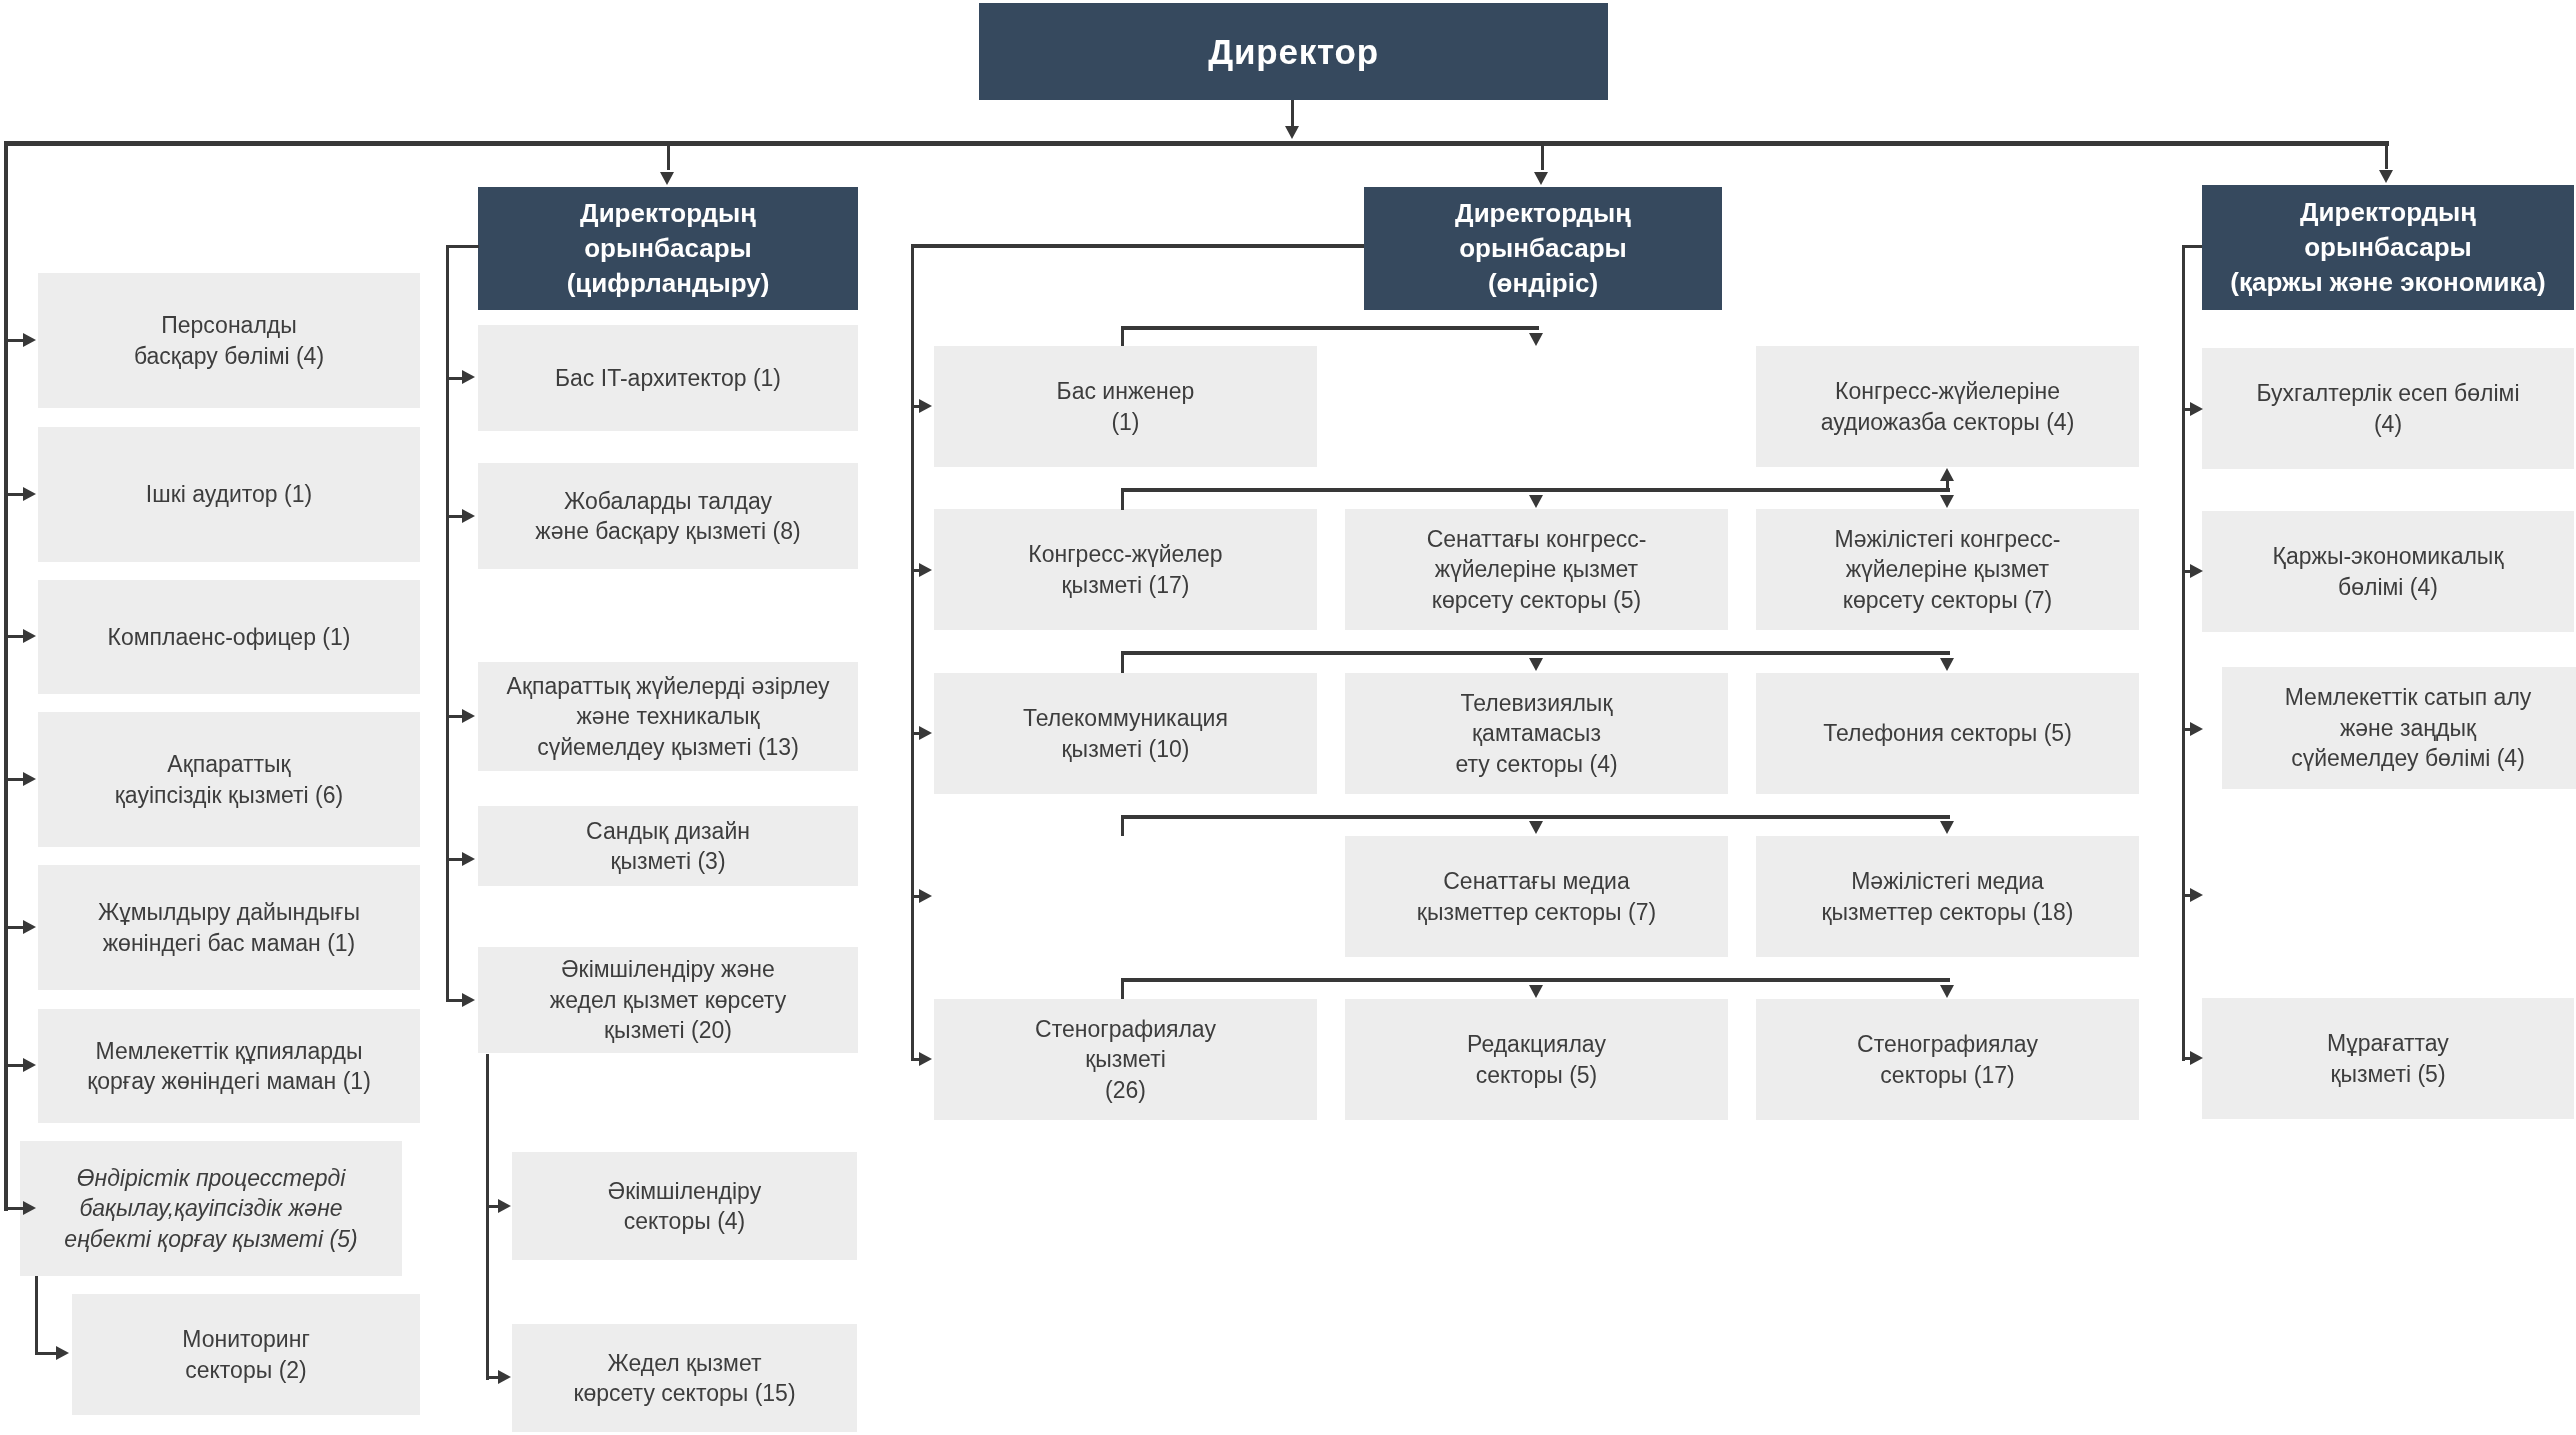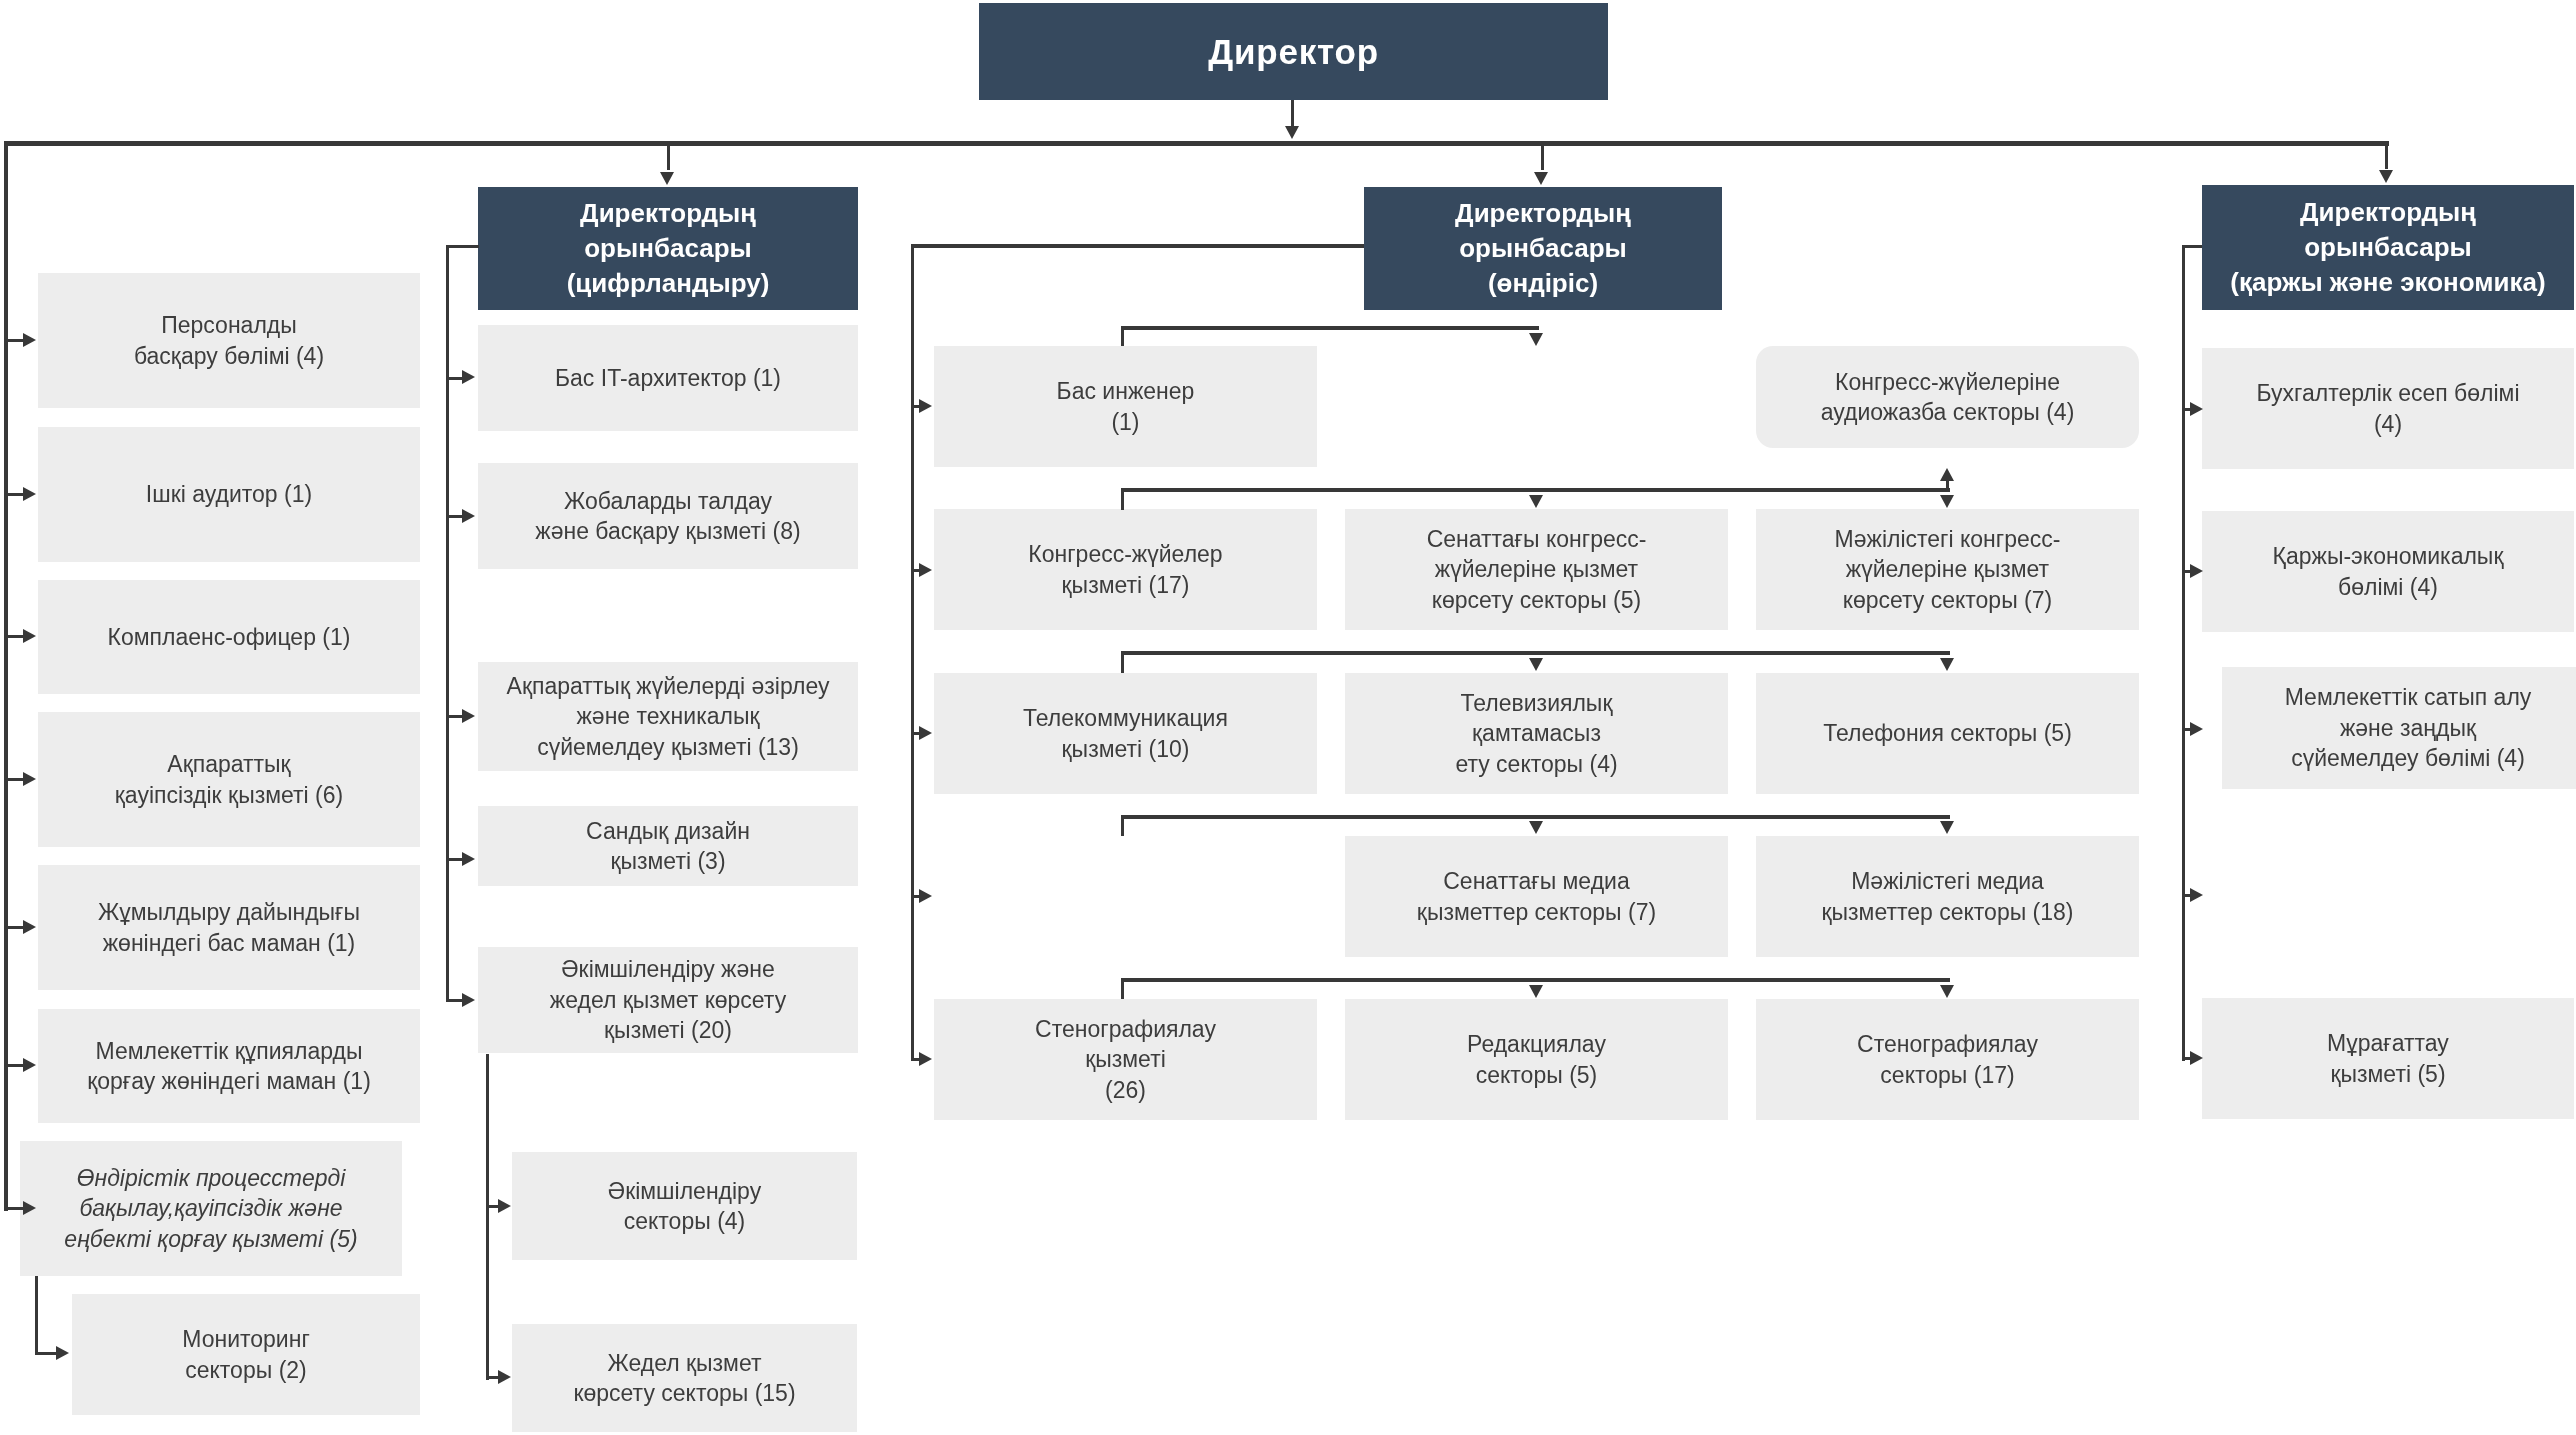--- a/index.html
+++ b/index.html
@@ -113,21 +113,21 @@
   <div class="ar right" style="left:498px;top:1370px;"></div>
 
   <div class="node head" style="left:1364px;top:187px;width:358px;height:123px;">Директордың
 орынбасары
 (өндіріс)</div>
   <div class="hline" style="left:911px;top:244px;width:453px;height:3.8px;"></div>
   <div class="vline" style="left:911px;top:244px;width:3px;height:817px;"></div>
 
   <div class="node" style="left:934px;top:346px;width:383px;height:121px;">Бас инженер
 (1)</div>
-  <div class="node" style="left:1756px;top:346px;width:383px;height:102px;border-radius:17px;">Конгресс-жүйелеріне
+  <div class="node" style="left:1756px;top:346px;width:383px;height:121px;">Конгресс-жүйелеріне
 аудиожазба секторы (4)</div>
 
   <div class="node" style="left:934px;top:509px;width:383px;height:121px;">Конгресс-жүйелер
 қызметі (17)</div>
   <div class="node" style="left:1345px;top:509px;width:383px;height:121px;">Сенаттағы конгресс-
 жүйелеріне қызмет
 көрсету секторы (5)</div>
   <div class="node" style="left:1756px;top:509px;width:383px;height:121px;">Мәжілістегі конгресс-
 жүйелеріне қызмет
 көрсету секторы (7)</div>

